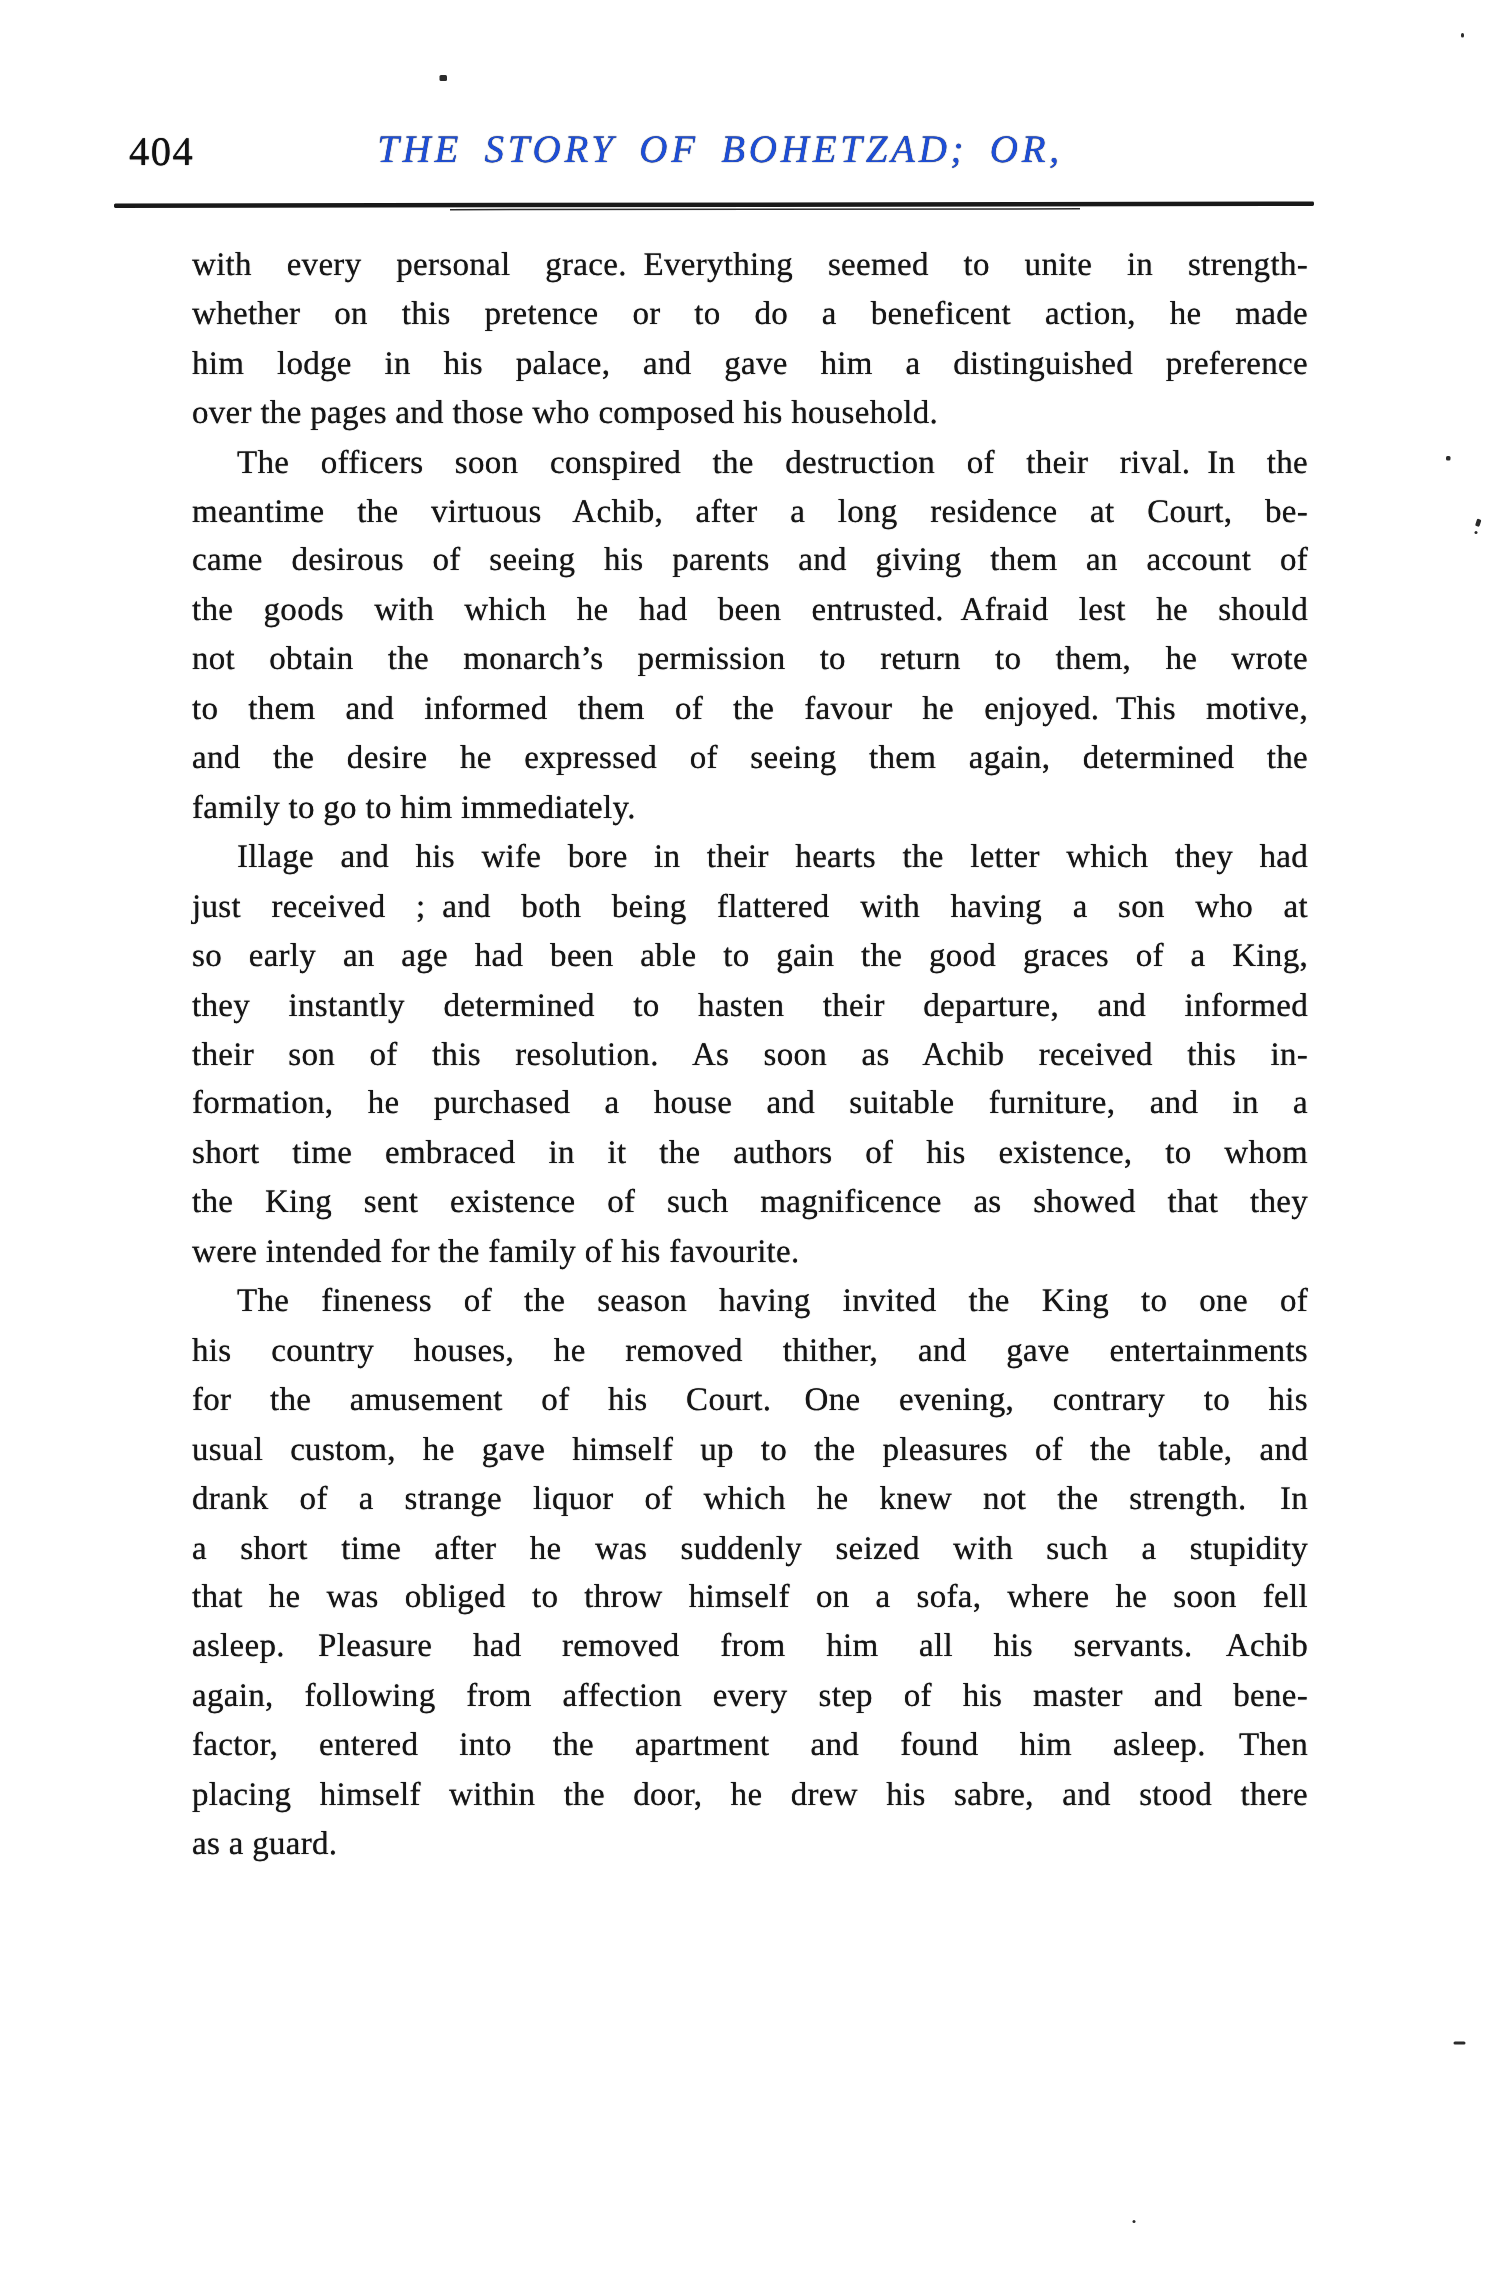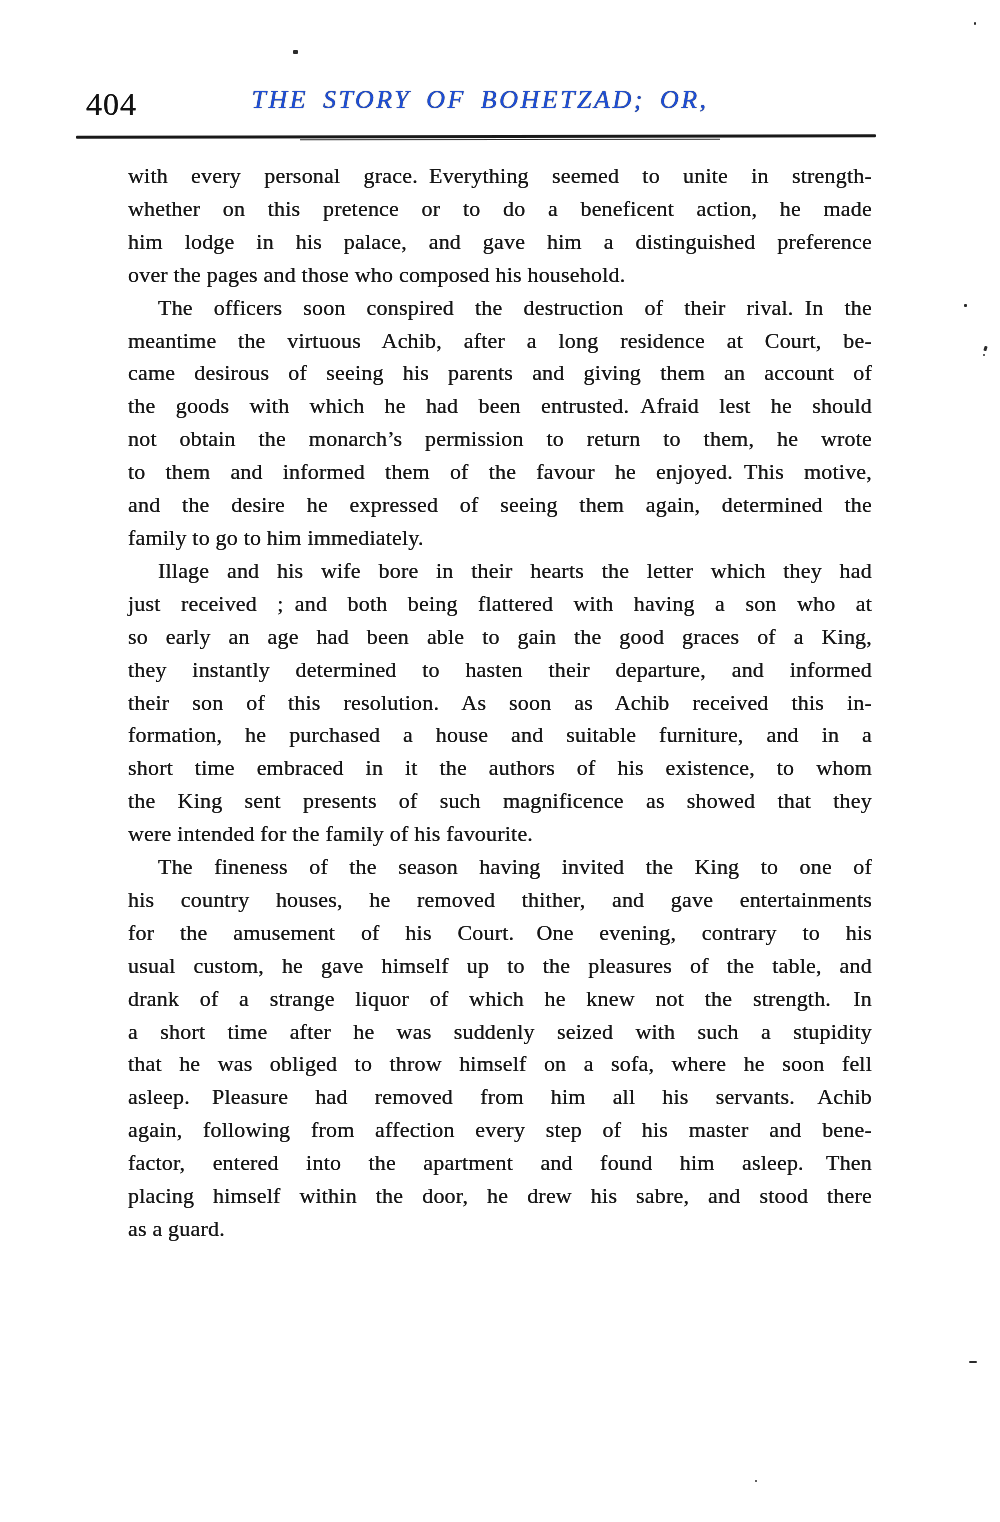--- a/index.html
+++ b/index.html
@@ -14,21 +14,21 @@
     background: #ffffff;
     overflow: hidden;
     font-family: "Liberation Serif", "DejaVu Serif", serif;
     color: #141414;
   }
   
   .page-number {
     position: absolute;
     left: 86px;
     top: 86px;
-    font-size: 32px;
+    font-size: 27px;
     letter-spacing: 1px;
     color: #121212;
     text-shadow: 0 0 0.6px #000;
   }
   .running-title {
     position: absolute;
     left: 88px;
     top: 85px;
     width: 784px;
     text-align: center;
@@ -128,21 +128,21 @@
         <div class="line last">family to go to him immediately.</div>
       </div>
       <div class="paragraph">
         <div class="line indent">Illage and his wife bore in their hearts the letter which they had</div>
         <div class="line">just received ; and both being flattered with having a son who at</div>
         <div class="line">so early an age had been able to gain the good graces of a King,</div>
         <div class="line">they instantly determined to hasten their departure, and informed</div>
         <div class="line">their son of this resolution. As soon as Achib received this in-</div>
         <div class="line">formation, he purchased a house and suitable furniture, and in a</div>
         <div class="line">short time embraced in it the authors of his existence, to whom</div>
-        <div class="line">the King sent presents of such magnificence as showed that they</div>
+        <div class="line">the King sent existence of such magnificence as showed that they</div>
         <div class="line last">were intended for the family of his favourite.</div>
       </div>
       <div class="paragraph">
         <div class="line indent">The fineness of the season having invited the King to one of</div>
         <div class="line">his country houses, he removed thither, and gave entertainments</div>
         <div class="line">for the amusement of his Court. One evening, contrary to his</div>
         <div class="line">usual custom, he gave himself up to the pleasures of the table, and</div>
         <div class="line">drank of a strange liquor of which he knew not the strength. In</div>
         <div class="line">a short time after he was suddenly seized with such a stupidity</div>
         <div class="line">that he was obliged to throw himself on a sofa, where he soon fell</div>

